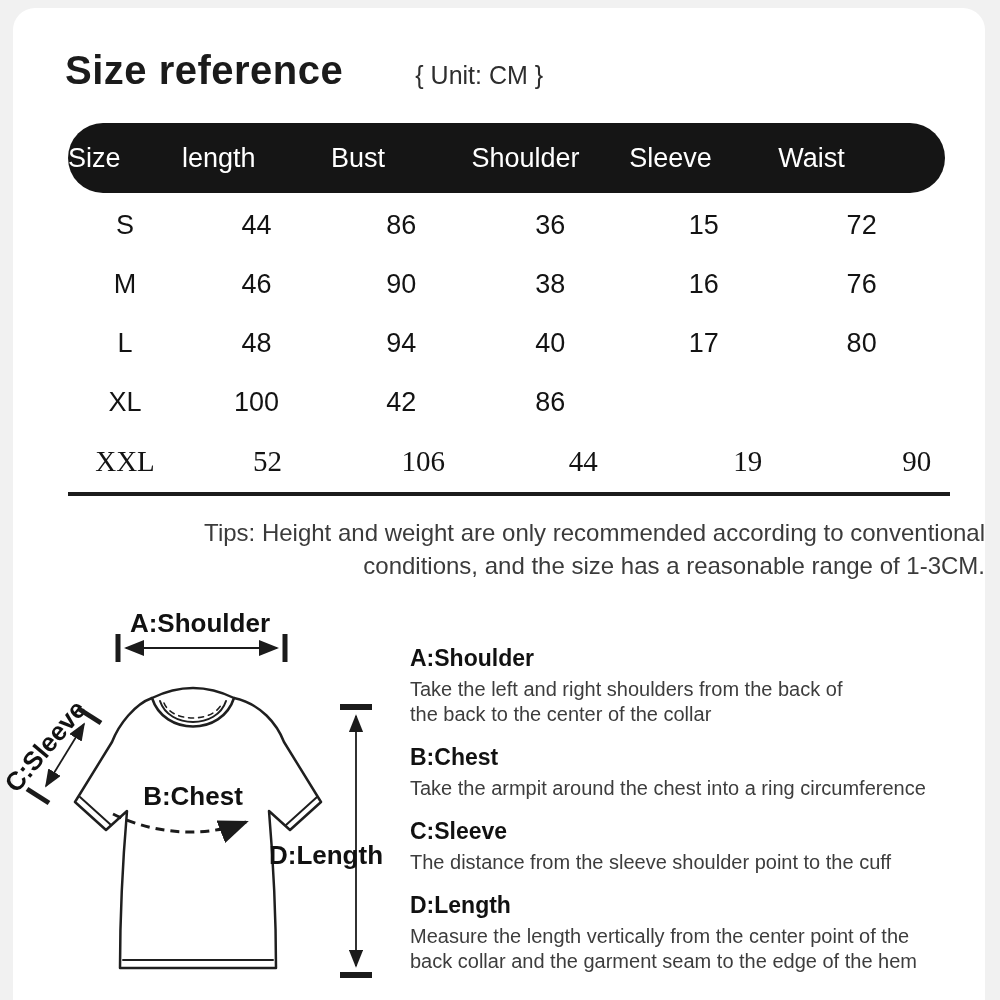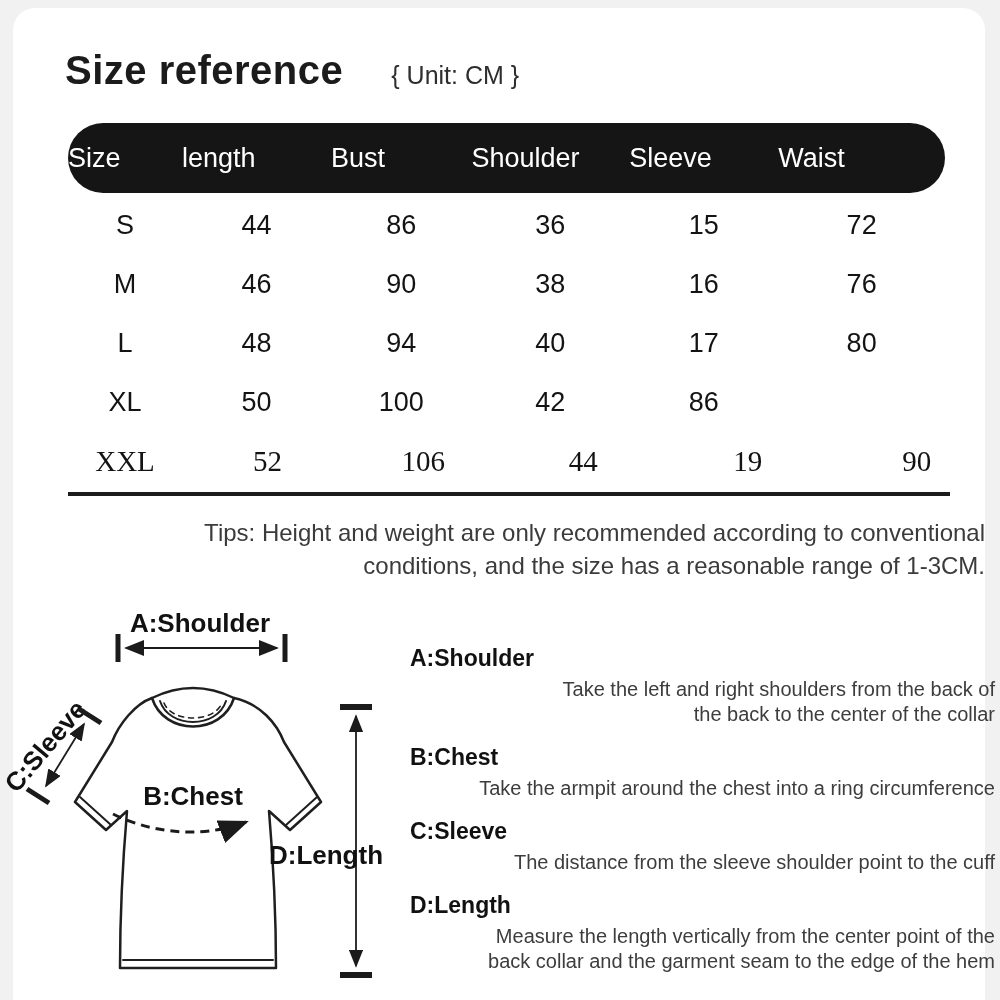--- a/index.html
+++ b/index.html
@@ -13,21 +13,21 @@
   .page { position:relative; width:1000px; height:1000px; }
   .card {
     position:absolute; left:13px; top:8px; right:15px; bottom:0;
     background:#ffffff;
     border-radius:22px 22px 0 0;
     padding-left:12px;
   }
   
   .title-row { position:absolute; left:52px; top:40px; display:flex; align-items:baseline; }
   .title { font-size:40px; font-weight:bold; letter-spacing:0.5px; color:#1b1b1b; margin:0; }
-  .unit-note { font-size:25px; color:#2e2e2e; margin-left:48px; font-weight:400; }
+  .unit-note { font-size:25px; color:#2e2e2e; margin-left:72px; font-weight:400; }
   
   .size-table { position:absolute; left:55px; top:115px; width:877px; }
   .thead {
     height:70px; background:#151515; border-radius:35px;
     display:grid; grid-template-columns:13% 17% 16% 18% 17% 19%;
     align-items:center; color:#ffffff; font-size:27px;
   }
   .th { }
   .tr {
     height:59px;
@@ -41,21 +41,21 @@
   
   .tips { position:absolute; left:0; right:0; top:508px; text-align:right; font-size:24px; line-height:33px; color:#3b3b3b; }
   .tips span { display:block; }
   
   .diagram-svg { position:absolute; left:-13px; top:582px; width:410px; height:410px; }
   .svg-label { font-family:"Liberation Sans", sans-serif; font-weight:bold; font-size:26px; fill:#111; }
   
   .defs { position:absolute; left:397px; top:637px; width:585px; }
   .def-heading { font-size:23px; font-weight:bold; color:#111; margin:0 0 5px 0; }
   .def-body { font-size:20px; line-height:25px; color:#3d3d3d; margin:0 0 17px 0; }
-  .def-body span { display:block;text-align:right; }
+  .def-body span { display:block; }
 </style>
 </head>
 <body>
 
 <div class="page">
   <div class="card">
 
     <div class="title-row">
       <h1 class="title">Size reference</h1>
       <span class="unit-note">{ Unit: CM }</span>
@@ -90,21 +90,20 @@
         <div class="tr">
           <div class="td">L</div>
           <div class="td">48</div>
           <div class="td">94</div>
           <div class="td">40</div>
           <div class="td">17</div>
           <div class="td">80</div>
         </div>
         <div class="tr">
           <div class="td">XL</div>
-          <div class="td">50</div>
           <div class="td">100</div>
           <div class="td">42</div>
           <div class="td">86</div>
         </div>
         <div class="tr serif-row">
           <div class="td">XXL</div>
           <div class="td">52</div>
           <div class="td">106</div>
           <div class="td">44</div>
           <div class="td">19</div>

